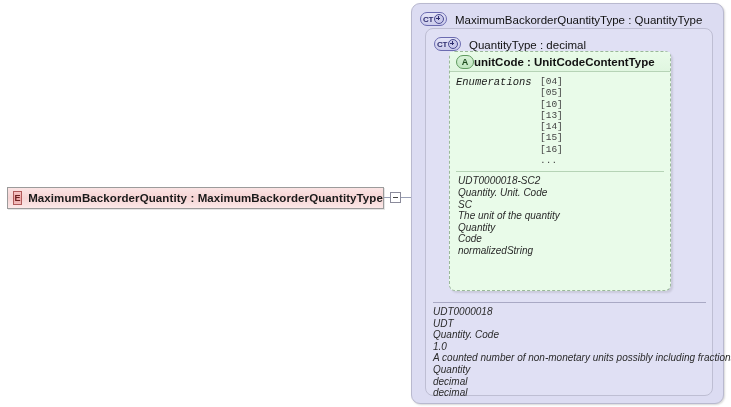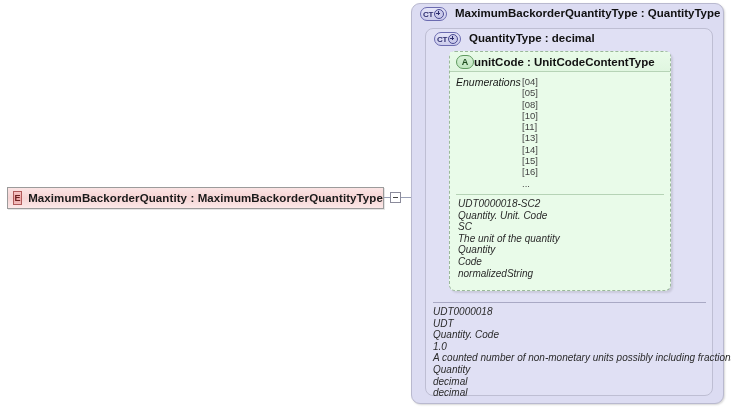--- a/index.html
+++ b/index.html
@@ -98,21 +98,21 @@
     width: 313px;
     height: 401px;
     background: #dcdcf2;
     border: 1px solid #b9b9cf;
     border-radius: 9px;
     box-sizing: border-box;
     box-shadow: 1px 1px 2px rgba(0,0,0,0.16);
   }
   .ct-head {
     display: flex;
-    align-items: flex-start;
+    align-items: flex-end;
     height: 19px;
   }
   .ct-icon {
     width: 27px;
     height: 14px;
     border: 1px solid #6b6bb0;
     border-radius: 7px;
     background: linear-gradient(to bottom,#e5e5f8,#ccccec);
     display: flex;
     align-items: center;
@@ -138,21 +138,21 @@
   .ct-icon .plus-badge::after {
     content: "";
     position: absolute;
     background: #2d2d6e;
   }
   .ct-icon .plus-badge::before { left: 1px; top: 3px; width: 4px; height: 1px; }
   .ct-icon .plus-badge::after  { left: 3px; top: 1px; width: 1px; height: 4px; }
 
   .ct-title {
     margin-left: 8px;
-    font-weight: bold;
+    font-weight: normal;
     font-size: 11.5px;
     color: #111;
     white-space: nowrap;
   }
 
   
   #inner-ct-box {
     left: 425px;
     top: 28px;
     width: 288px;
@@ -201,22 +201,23 @@
   #attribute-header .a-title {
     margin-left: 0;
     font-weight: bold;
     font-size: 11.5px;
     color: #111;
     white-space: nowrap;
   }
 
   
   #enum-section {
-    padding: 4px 0 2px 4px;
+    padding: 4px 0 2px 22px;
     position: relative;
+    font-family: Liberation Mono, monospace;
   }
   #enum-label {
     position: absolute;
     left: 6px;
     top: 4px;
     font-style: italic;
     font-size: 10.5px;
     color: #1a1a1a;
   }
   #enum-values {
@@ -300,23 +301,21 @@
   <div id="attribute-header">
     <span class="a-icon">A</span>
     <span class="a-title">unitCode : UnitCodeContentType</span>
   </div>
 
   <div id="enum-section">
     <span id="enum-label">Enumerations</span>
     <div id="enum-values">
         <div>[04]</div>
         <div>[05]</div>
-        <div>[08]</div>
         <div>[10]</div>
-        <div>[11]</div>
         <div>[13]</div>
         <div>[14]</div>
         <div>[15]</div>
         <div>[16]</div>
         <div>...</div>
       </div>
   </div>
 
   <div id="enum-rule"></div>
 

